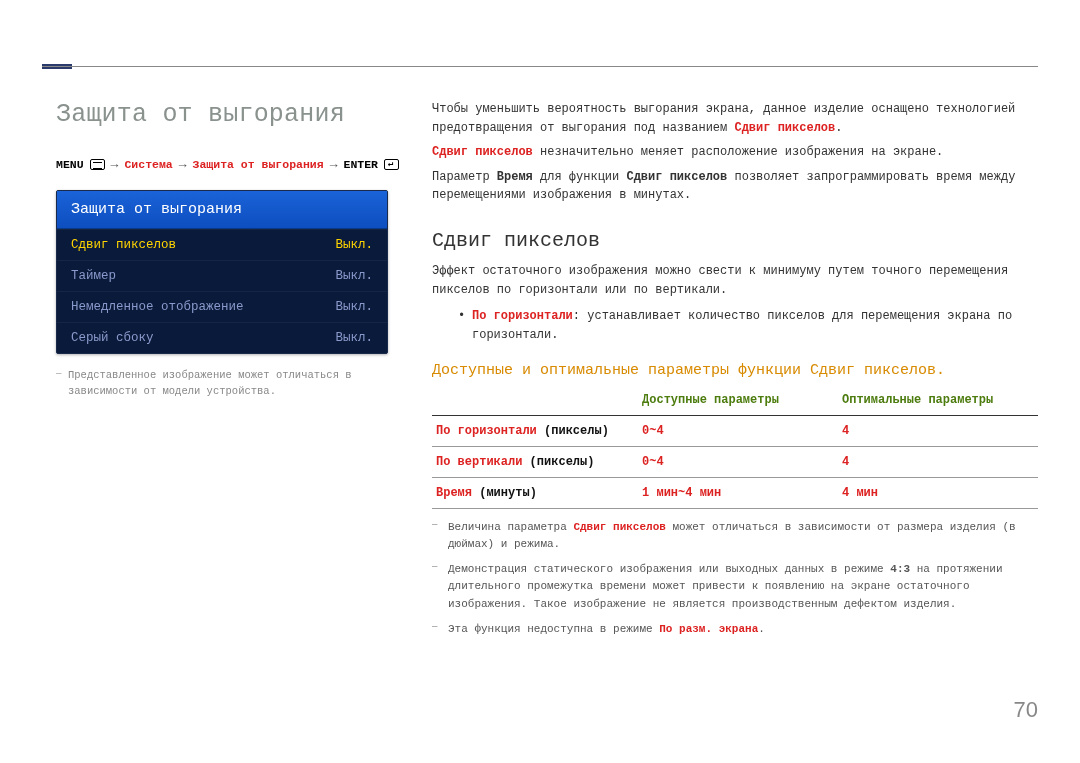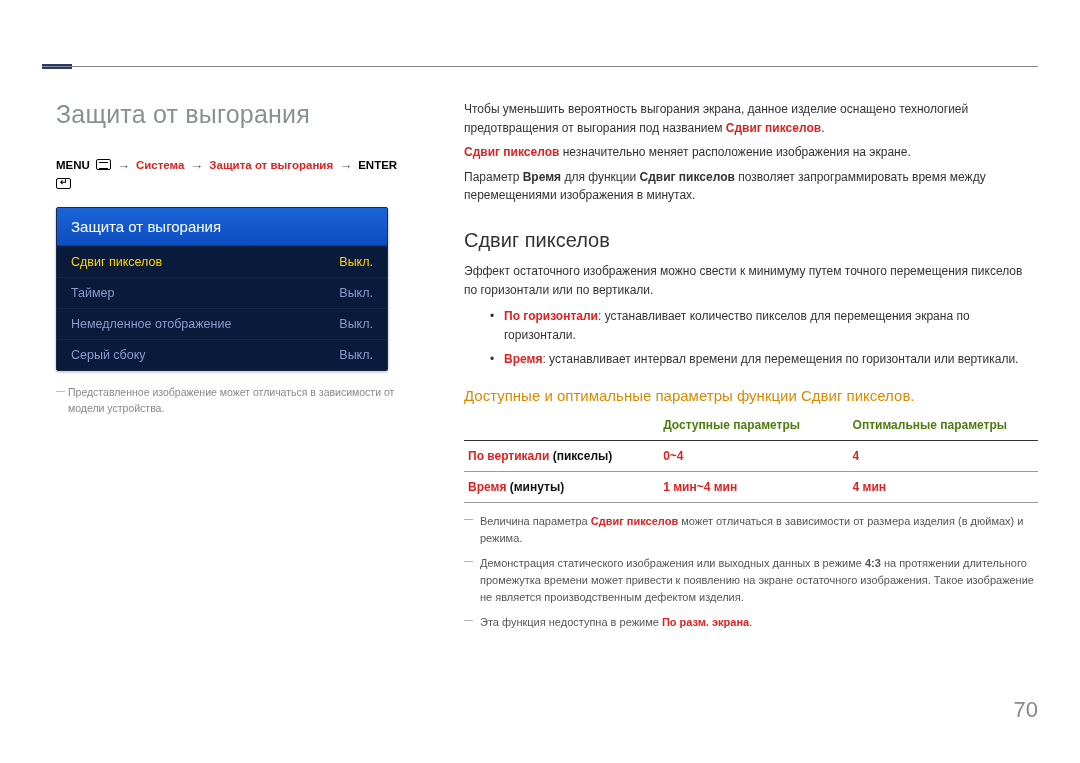--- a/index.html
+++ b/index.html
@@ -24,21 +24,22 @@
     position: absolute;
     top: 64px;
     left: 42px;
     width: 30px;
     height: 5px;
     background: #2a3a6a;
   }
   .page {
     display: flex;
     padding: 100px 42px 0 56px;
-    gap: 60px;
+    gap: 28px;
+    font-family: Liberation Mono, monospace;
   }
   .left-col { width: 348px; flex: 0 0 348px; }
   .right-col { flex: 1; }
   .h2 {
     color: #8a928e;
     font-size: 25px;
     font-weight: 400;
     margin-bottom: 28px;
     letter-spacing: 0.2px;
   }
@@ -262,34 +263,38 @@
     </p>
     <p>
       <span>Параметр </span><span class="b">Время</span><span> для функции </span><span class="b">Сдвиг пикселов</span><span> позволяет запрограммировать время между перемещениями изображения в минутах.</span>
     </p>
 
     <h3 class="h3">Сдвиг пикселов</h3>
     <p>Эффект остаточного изображения можно свести к минимуму путем точного перемещения пикселов по горизонтали или по вертикали.</p>
 
     <ul class="bullets">
       <li><span class="red-b">По горизонтали</span><span>: устанавливает количество пикселов для перемещения экрана по горизонтали.</span></li>
-      <li><span class="red-b">Время</span><span>: устанавливает интервал времени для перемещения по горизонтали или вертикали.</span></li>
     </ul>
 
     <div class="subhead">Доступные и оптимальные параметры функции Сдвиг пикселов.</div>
 
     <table>
       <thead>
         <tr>
           <th style="width:34%"></th>
           <th style="width:33%">Доступные параметры</th>
           <th style="width:33%">Оптимальные параметры</th>
         </tr>
       </thead>
       <tbody>
+        <tr>
+          <td class="first"><span>По горизонтали</span><span class="blk"> (пикселы)</span></td>
+          <td class="val-red">0~4</td>
+          <td class="val-red">4</td>
+        </tr>
         <tr>
           <td class="first"><span>По вертикали</span><span class="blk"> (пикселы)</span></td>
           <td class="val-red">0~4</td>
           <td class="val-red">4</td>
         </tr>
         <tr>
           <td class="first"><span>Время</span><span class="blk"> (минуты)</span></td>
           <td class="val-red">1 мин~4 мин</td>
           <td class="val-red">4 мин</td>
         </tr>

